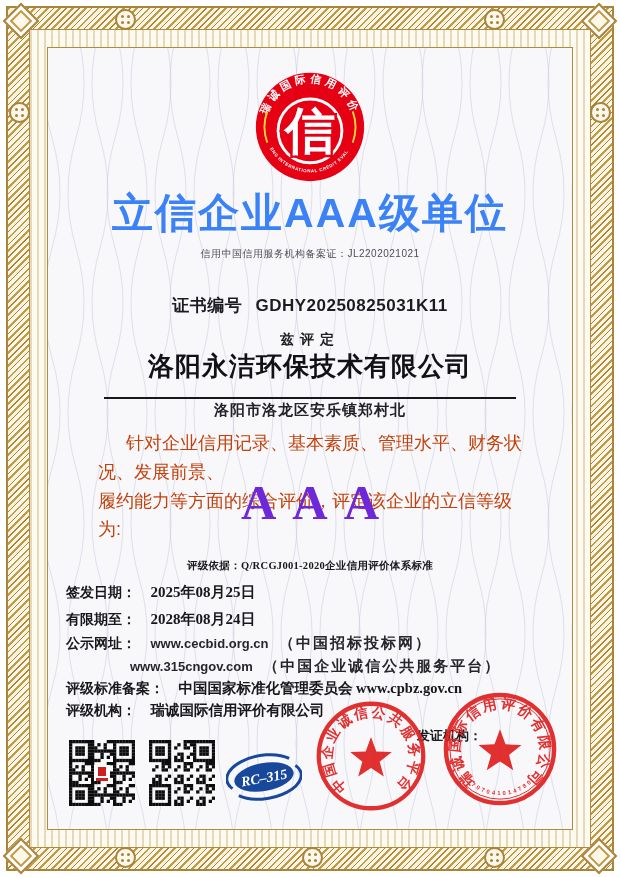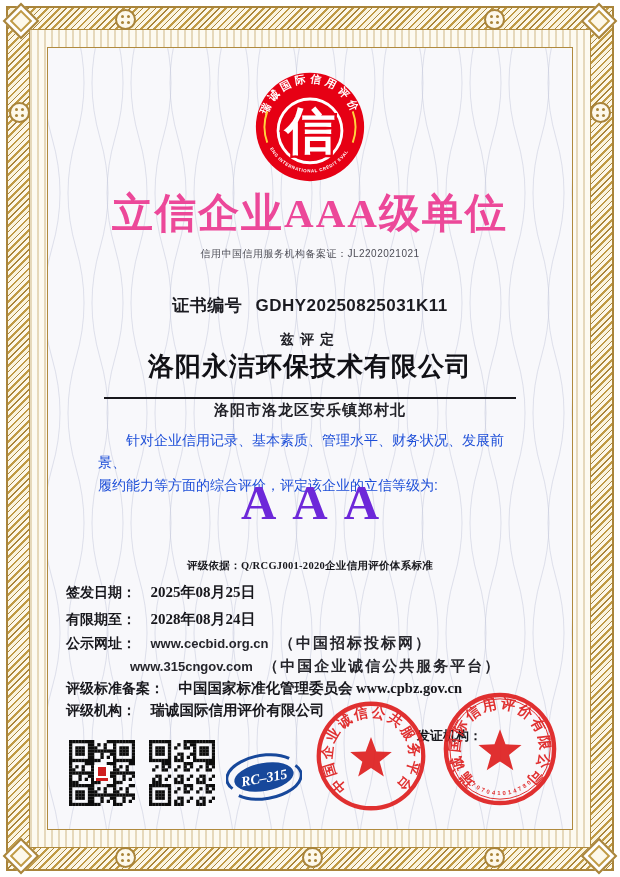--- a/index.html
+++ b/index.html
@@ -23,28 +23,28 @@
   .knob{position:absolute;width:17px;height:17px;border-radius:50%;background:#fdf8ea;border:2px solid #a9843a;z-index:3;}
   .knob::after{content:"";position:absolute;left:4px;top:4px;width:3px;height:3px;border-radius:50%;background:#a9843a;
     box-shadow:6px 0 0 #a9843a,0 6px 0 #a9843a,6px 6px 0 #a9843a;}
 
   
   .waves{position:absolute;left:0;top:0;}
 
   
   .abs{position:absolute;}
   .center{left:0;right:0;text-align:center;}
-  .title{top:186px;font-size:41px;font-weight:900;color:#ec4899;letter-spacing:2px;font-family:Liberation Serif, serif;}
+  .title{top:186px;font-size:41px;font-weight:900;color:#3b82f6;letter-spacing:2px;font-family:Liberation Sans, sans-serif;}
   .subtitle{top:247px;font-size:10px;color:#4d4d56;letter-spacing:.5px;}
   .certno{top:294px;font-size:17px;font-weight:bold;color:#1b1b21;letter-spacing:.5px;}
   .hereby{top:331px;font-size:14px;font-weight:bold;color:#1e1e24;letter-spacing:6px;font-family:"Liberation Serif",serif;}
   .company-wrap{top:349px;left:50%;transform:translateX(-50%);width:412px;text-align:center;border-bottom:2px solid #17171c;padding-bottom:13px;}
   .company{font-size:26px;font-weight:900;color:#111116;letter-spacing:1px;font-family:"Liberation Serif",serif;white-space:nowrap;}
   .address{top:401px;font-size:15px;font-weight:bold;color:#222228;letter-spacing:1px;}
-  .bodytext{top:429px;left:98px;width:424px;font-size:14px;line-height:1.6;color:#1d4ed8;}
+  .bodytext{top:429px;left:98px;width:424px;font-size:18px;line-height:1.6;color:#c2410c;}
   .bodytext .l1{text-indent:28px;display:block;}
   .grade{top:474px;font-size:49px;font-weight:900;color:#6d28d9;font-family:"Liberation Serif",serif;letter-spacing:16px;text-indent:16px;}
   .basis{top:559px;font-size:10.5px;font-weight:bold;color:#17171c;font-family:"Liberation Serif",serif;letter-spacing:.3px;}
 
   .row{position:absolute;left:66px;white-space:nowrap;}
   .row .lab{font-size:14px;font-weight:bold;color:#17171c;font-family:"Liberation Serif",serif;margin-right:10px;}
   .row .date{font-size:15px;font-weight:bold;color:#17171c;font-family:"Liberation Serif",serif;}
   .row .url{font-size:13px;font-weight:600;color:#26262c;font-family:"Liberation Sans",sans-serif;}
   .row .note{font-size:15px;font-weight:bold;color:#26262c;letter-spacing:2px;margin-left:6px;}
   .row .val{font-size:14.5px;font-weight:bold;color:#17171c;font-family:"Liberation Serif",serif;}

